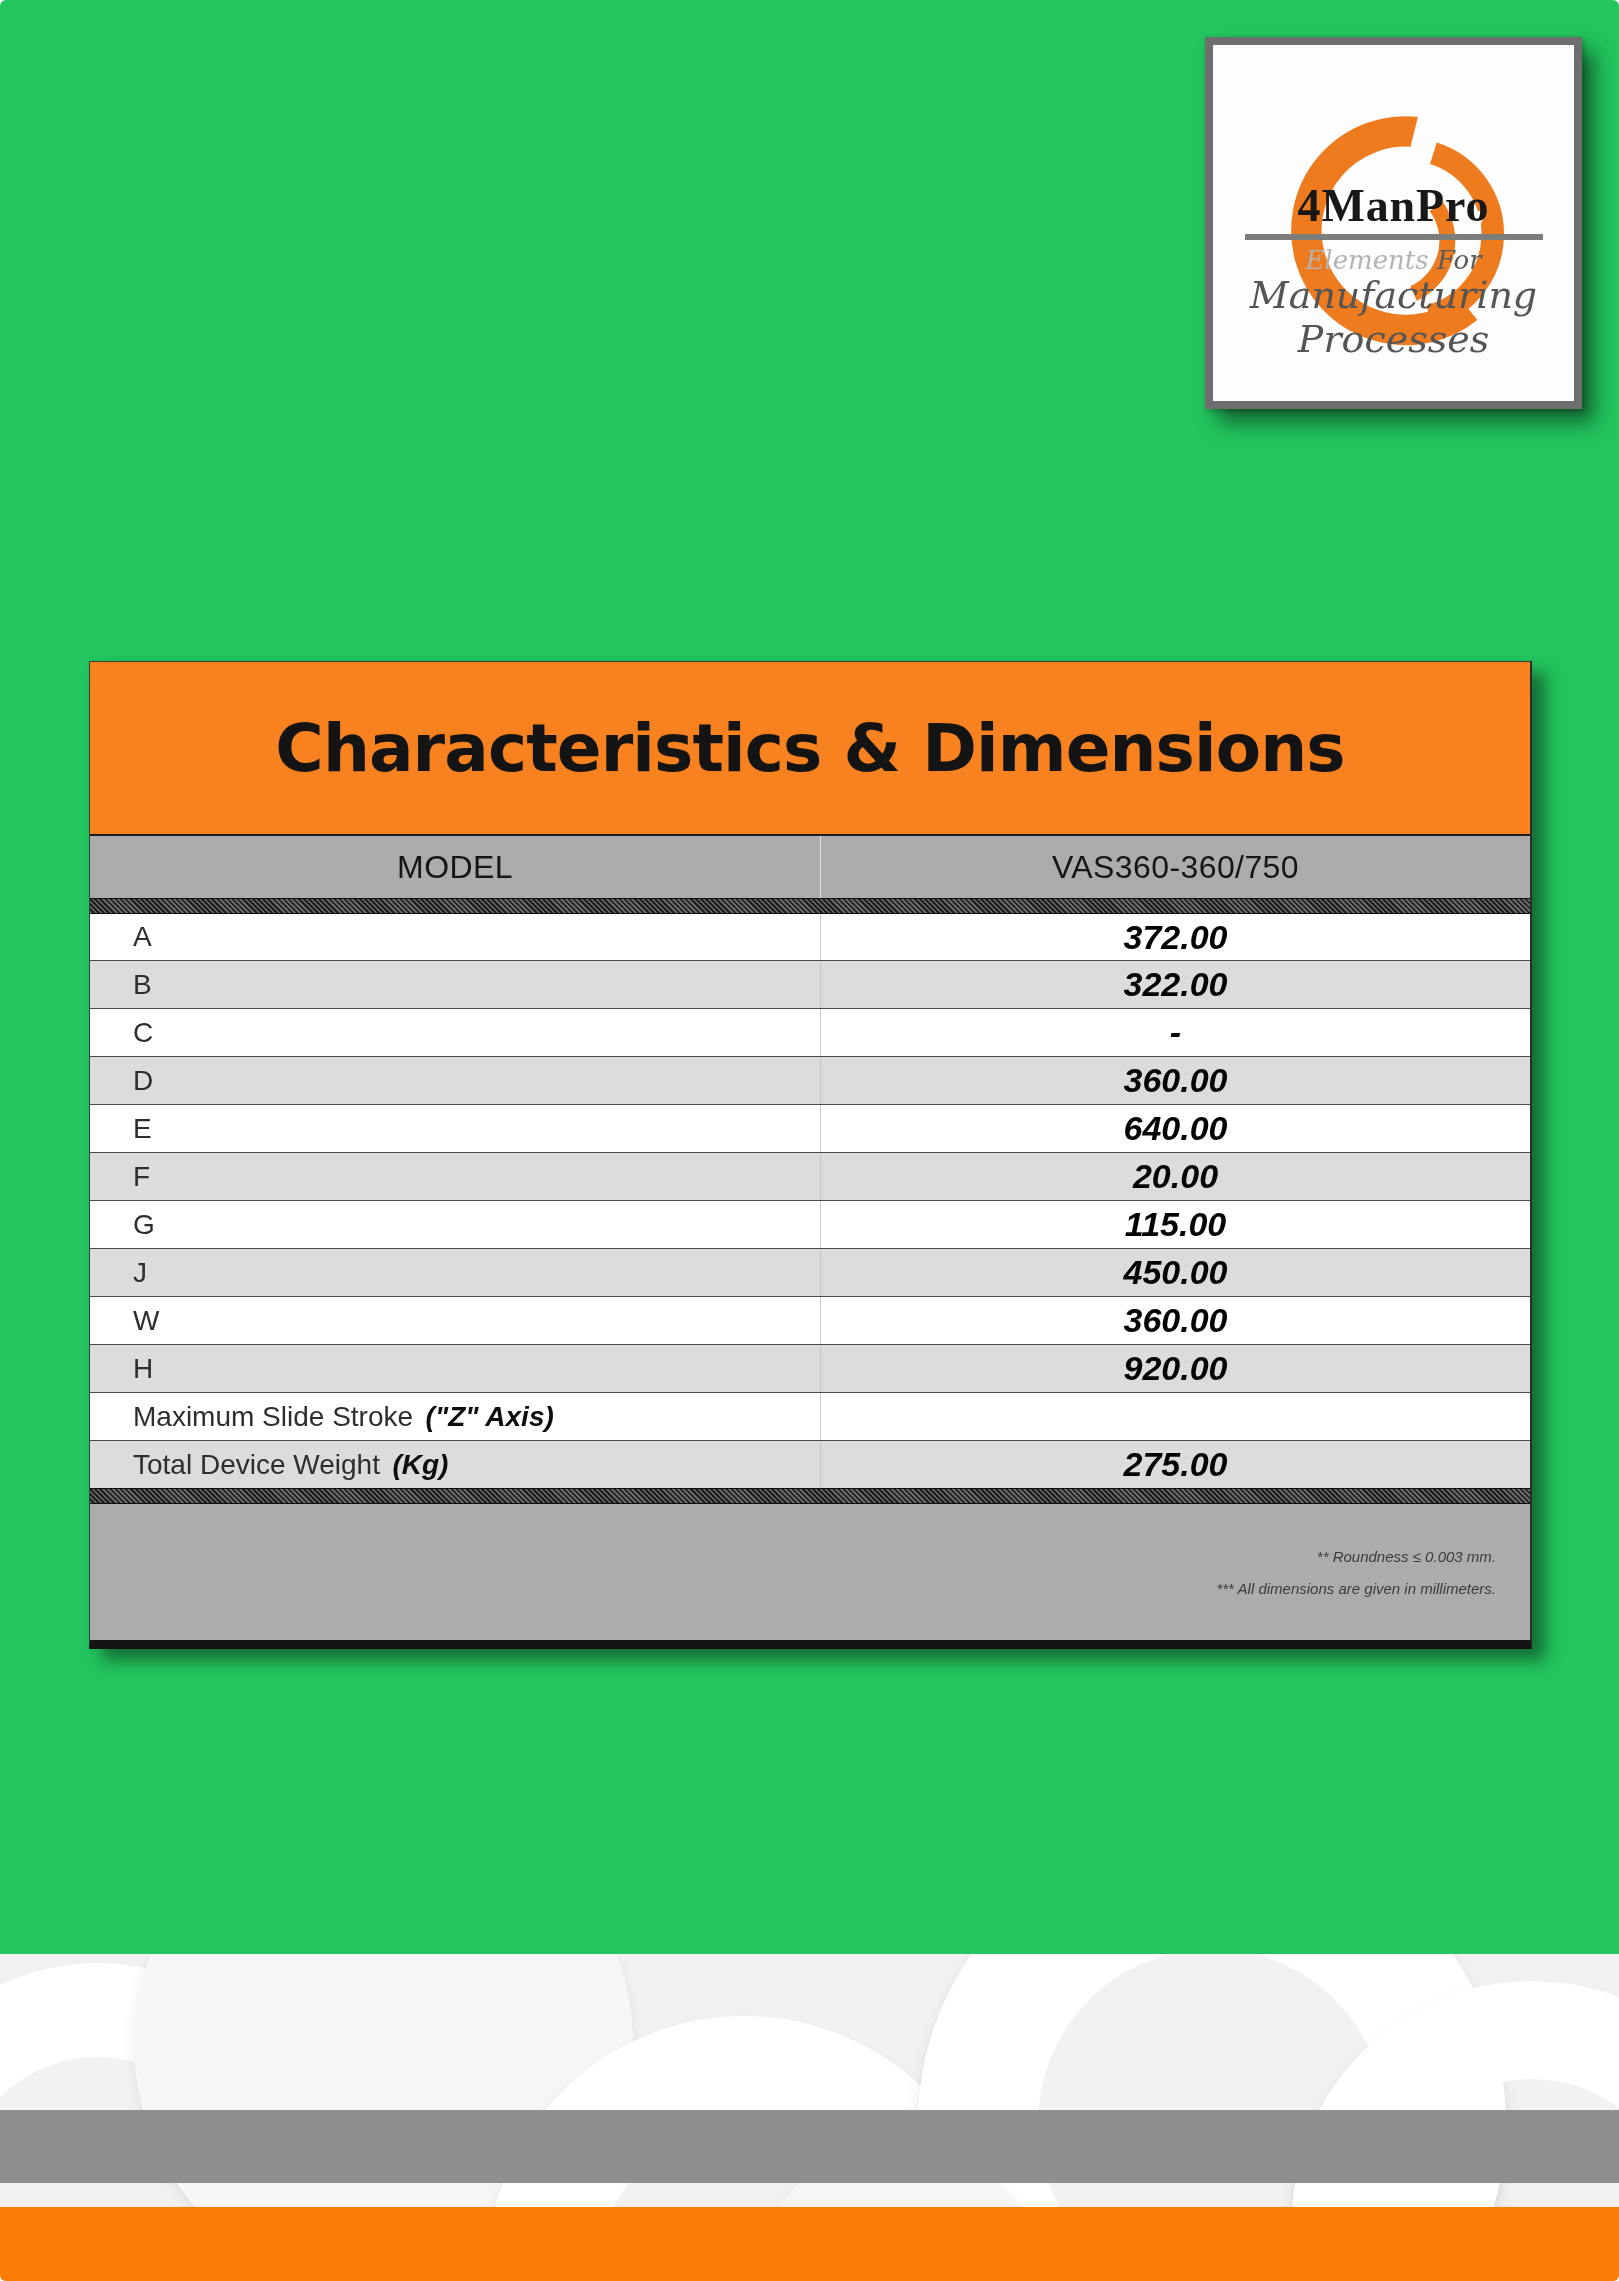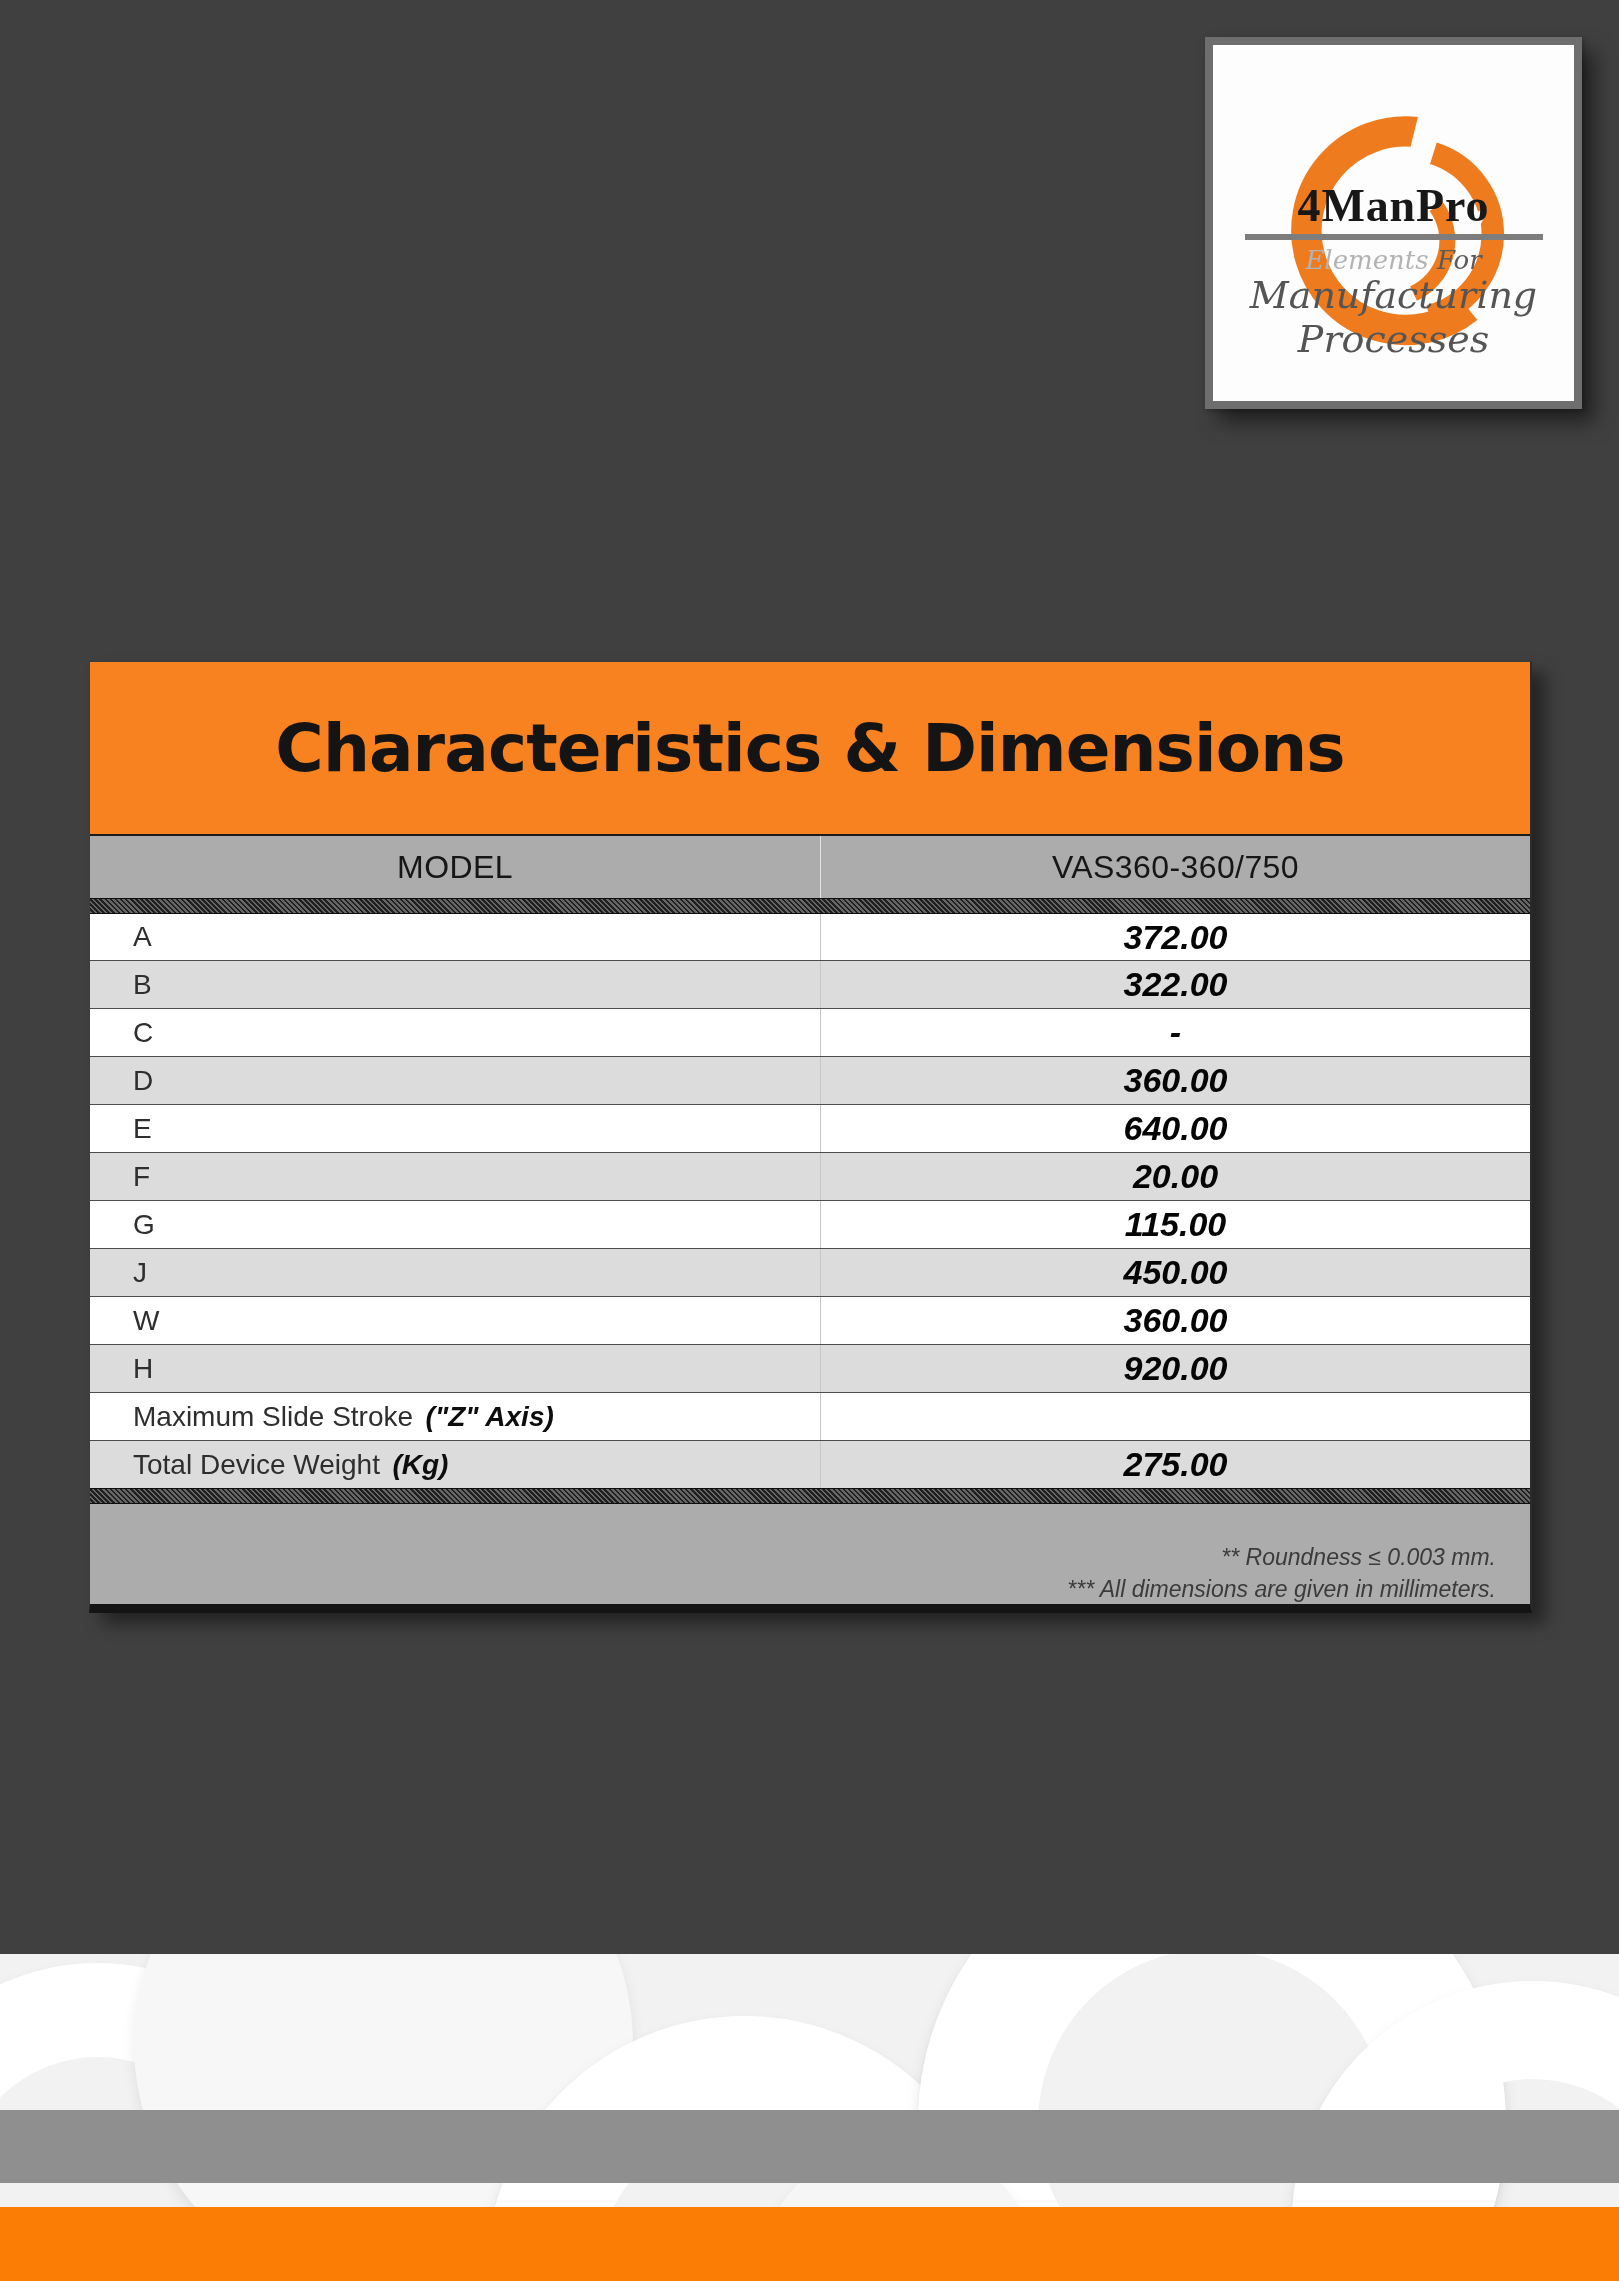--- a/index.html
+++ b/index.html
@@ -1,20 +1,20 @@
 <!DOCTYPE html>
 <html style="--accent_orange: #F8821F; --footer_orange: #FB7D05; --logo_orange: #EE7C1F; --band_gray: #8F8F8F; --header_gray: #ACACAC; --row_alt_gray: #DCDCDC;font-size:14.3px"><head>
 <meta charset="utf-8">
 <title>Characteristics &amp; Dimensions</title>
 <style>
   * { margin:0; padding:0; box-sizing:border-box; }
   html,body { background:#ffffff; }
   .page {
-    position:relative; width:1619px; height:2281px; background:#404040;
-    font-family:"Liberation Sans", sans-serif; overflow:hidden;
+    position:relative; width:1619px; height:2281px; background:#22c55e;
+    font-family:"Liberation Sans", sans-serif; overflow:hidden;border-radius:6px;
   }
 
   
   .logo-box {
     position:absolute; left:1205px; top:37px; width:377px; height:372px;
     background:#fdfdfd; border:8px solid #6e6e6e;
     box-shadow:12.5px 14.3px 19.6px rgba(0,0,0,0.50), 1.8px 1.8px 5.3px rgba(0,0,0,0.25);
   }
   .logo-inner { position:relative; width:100%; height:100%; overflow:hidden; }
   .logo-swirl { position:absolute; left:43px; top:46px; width:278px; height:278px; }
@@ -73,23 +73,23 @@
     border-right:1.8px solid #c6c6c6;
     font-size:28px; color:#2e2e2e; font-weight:400;
   }
   .row .label .suffix { font-weight:700; font-style:italic; color:#0d0d0d; margin-left:12.5px; }
   .row .value {
     flex:1; display:flex; align-items:center; justify-content:center;
     font-size:34px; font-weight:700; font-style:italic; color:#050505;
   }
 
   .sheet-footer {
-    height:100px; background:var(--header_gray);
+    height:136px; background:var(--header_gray);
     text-align:right; padding:37px 34px 0 0;
-    font-style:italic; color:#3b3b3b; font-size:23px; line-height:32px;
+    font-style:italic; color:#3b3b3b; font-size:15px; line-height:32px;
   }
 
   
   .deco {
     position:absolute; left:0; top:1954px; width:1619px; height:327px;
     background:#f2f2f2; overflow:hidden;
   }
   .ring {
     position:absolute; border-radius:50%; border-style:solid; border-color:#ffffff;
     box-shadow:0 9px 16px rgba(0,0,0,0.10), 0 1.8px 3.6px rgba(0,0,0,0.06);

